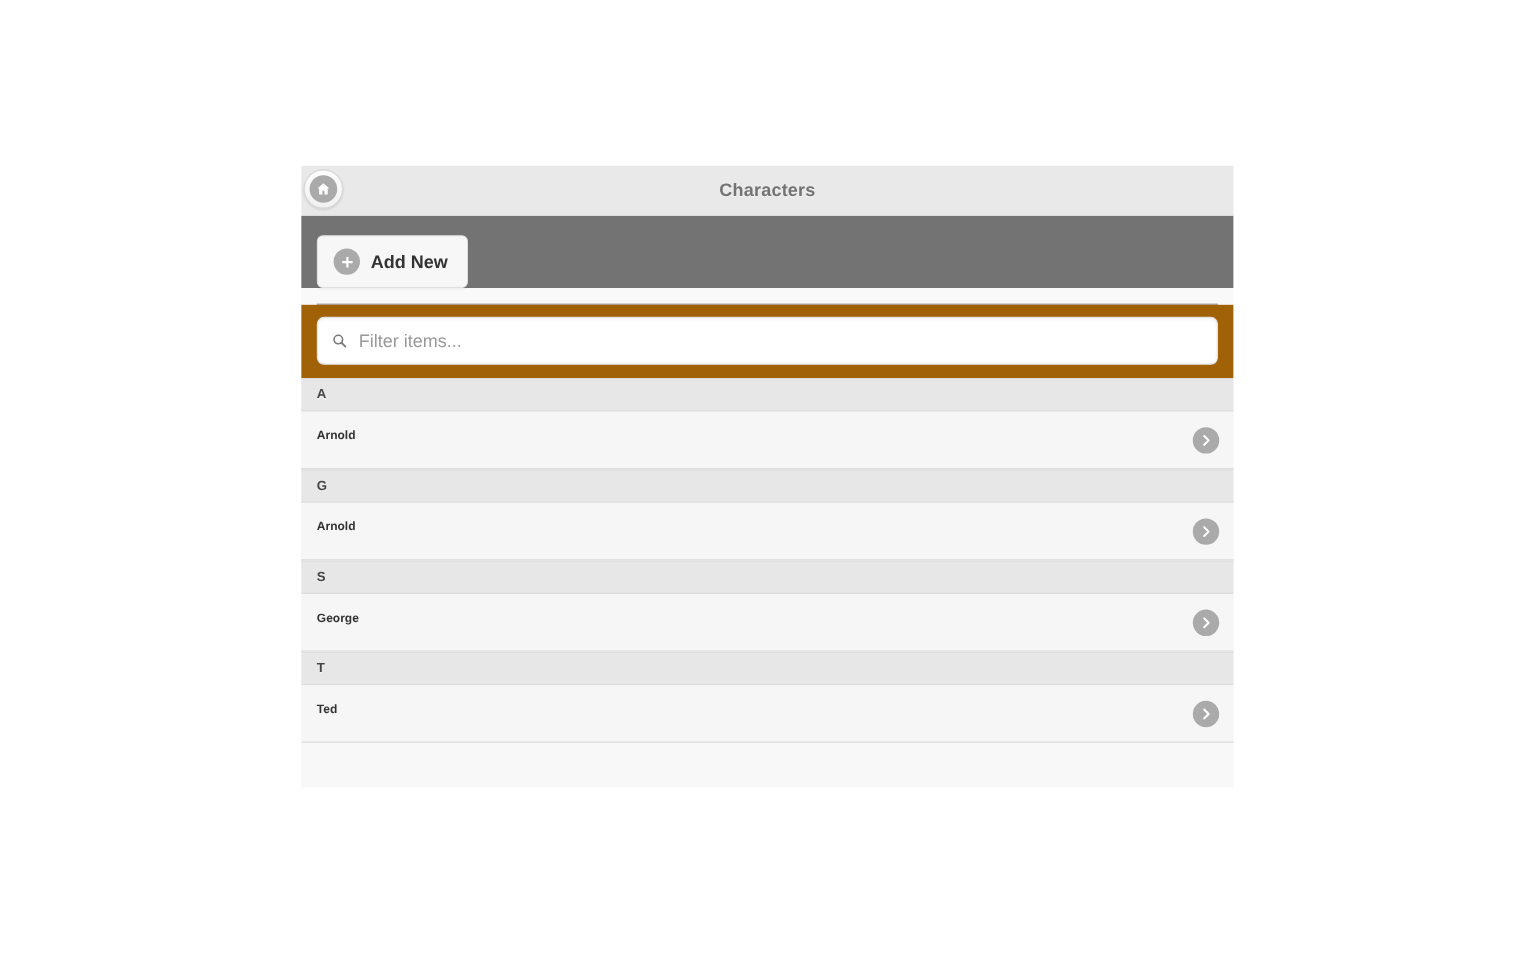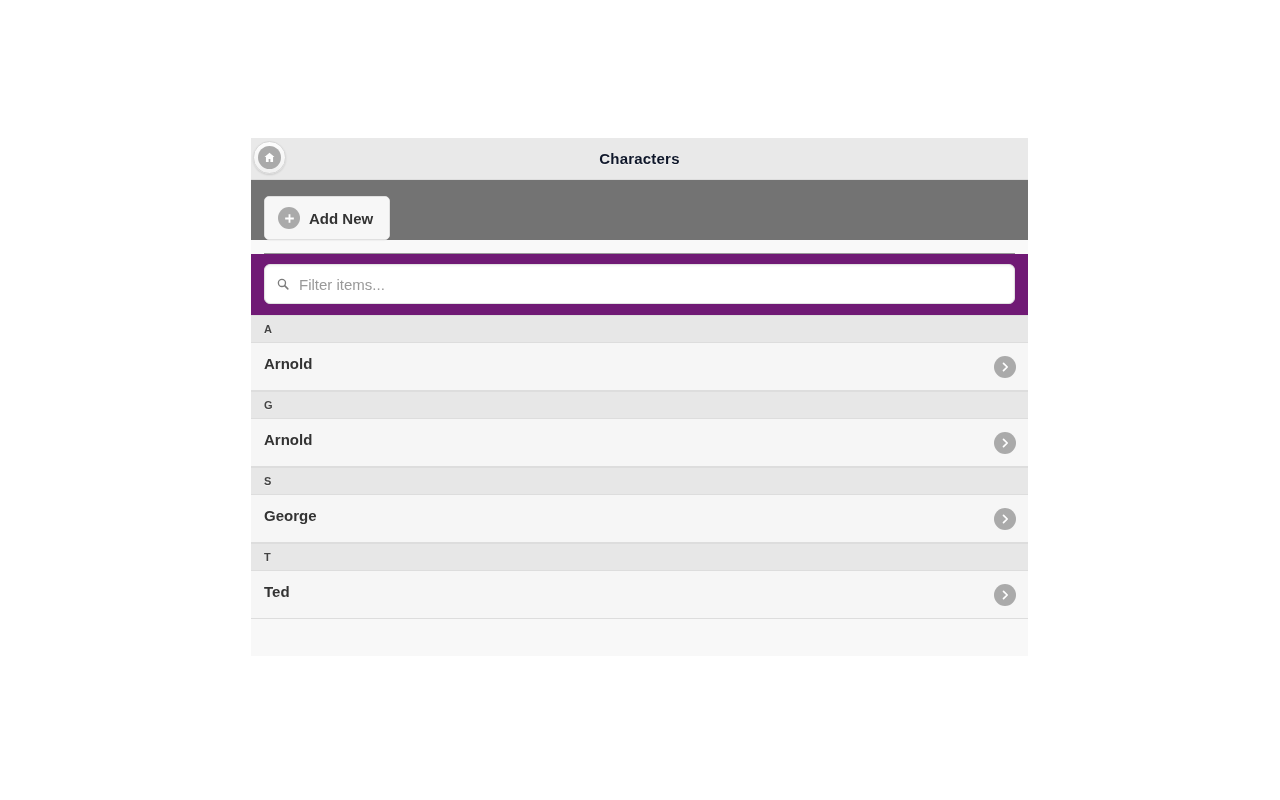--- a/index.html
+++ b/index.html
@@ -29,21 +29,21 @@
     height: 41px;
     background: #e9e9e9;
     border-bottom: 1px solid #ddd;
     display: flex;
     align-items: center;
     justify-content: center;
   }
   .page-title {
     font-size: 15px;
     font-weight: bold;
-    color: #0f172a;
+    color: #737373;
     letter-spacing: 0.2px;
     text-shadow: 0 1px 0 #f3f3f3;
   }
   .home-button {
     position: absolute;
     left: 2px;
     top: 3px;
     width: 31px;
     height: 31px;
     border-radius: 50%;
@@ -112,21 +112,21 @@
   
   .toolbar-divider {
     margin: 13px 13px 0 13px;
     height: 0;
     border-top: 1px solid #999999;
   }
 
   
   .filter-wrap {
     padding: 10px 13px 11px 13px;
-    background: #701a75;
+    background: #a16207;
   }
   .filter-box {
     position: relative;
     height: 38px;
     background: #ffffff;
     border: 1px solid #e2e2e2;
     border-radius: 6px;
     box-shadow: inset 0 1px 3px rgba(0,0,0,0.05);
     display: flex;
     align-items: center;
@@ -167,21 +167,21 @@
     font-weight: bold;
     color: #444444;
     text-shadow: 0 1px 0 #f3f3f3;
     line-height: 14px;
   }
   .list-item {
     position: relative;
     background: #f6f6f6;
     border-bottom: 1px solid #dddddd;
     padding: 7px 45px 14px 13px;
-    font-size: 15px;
+    font-size: 10px;
     font-weight: bold;
     color: #333333;
     text-shadow: 0 1px 0 #f5f5f5;
     cursor: pointer;
     min-height: 20px;
     box-sizing: border-box;
     height: 48px;
     display: flex;
     align-items: center;
   }

